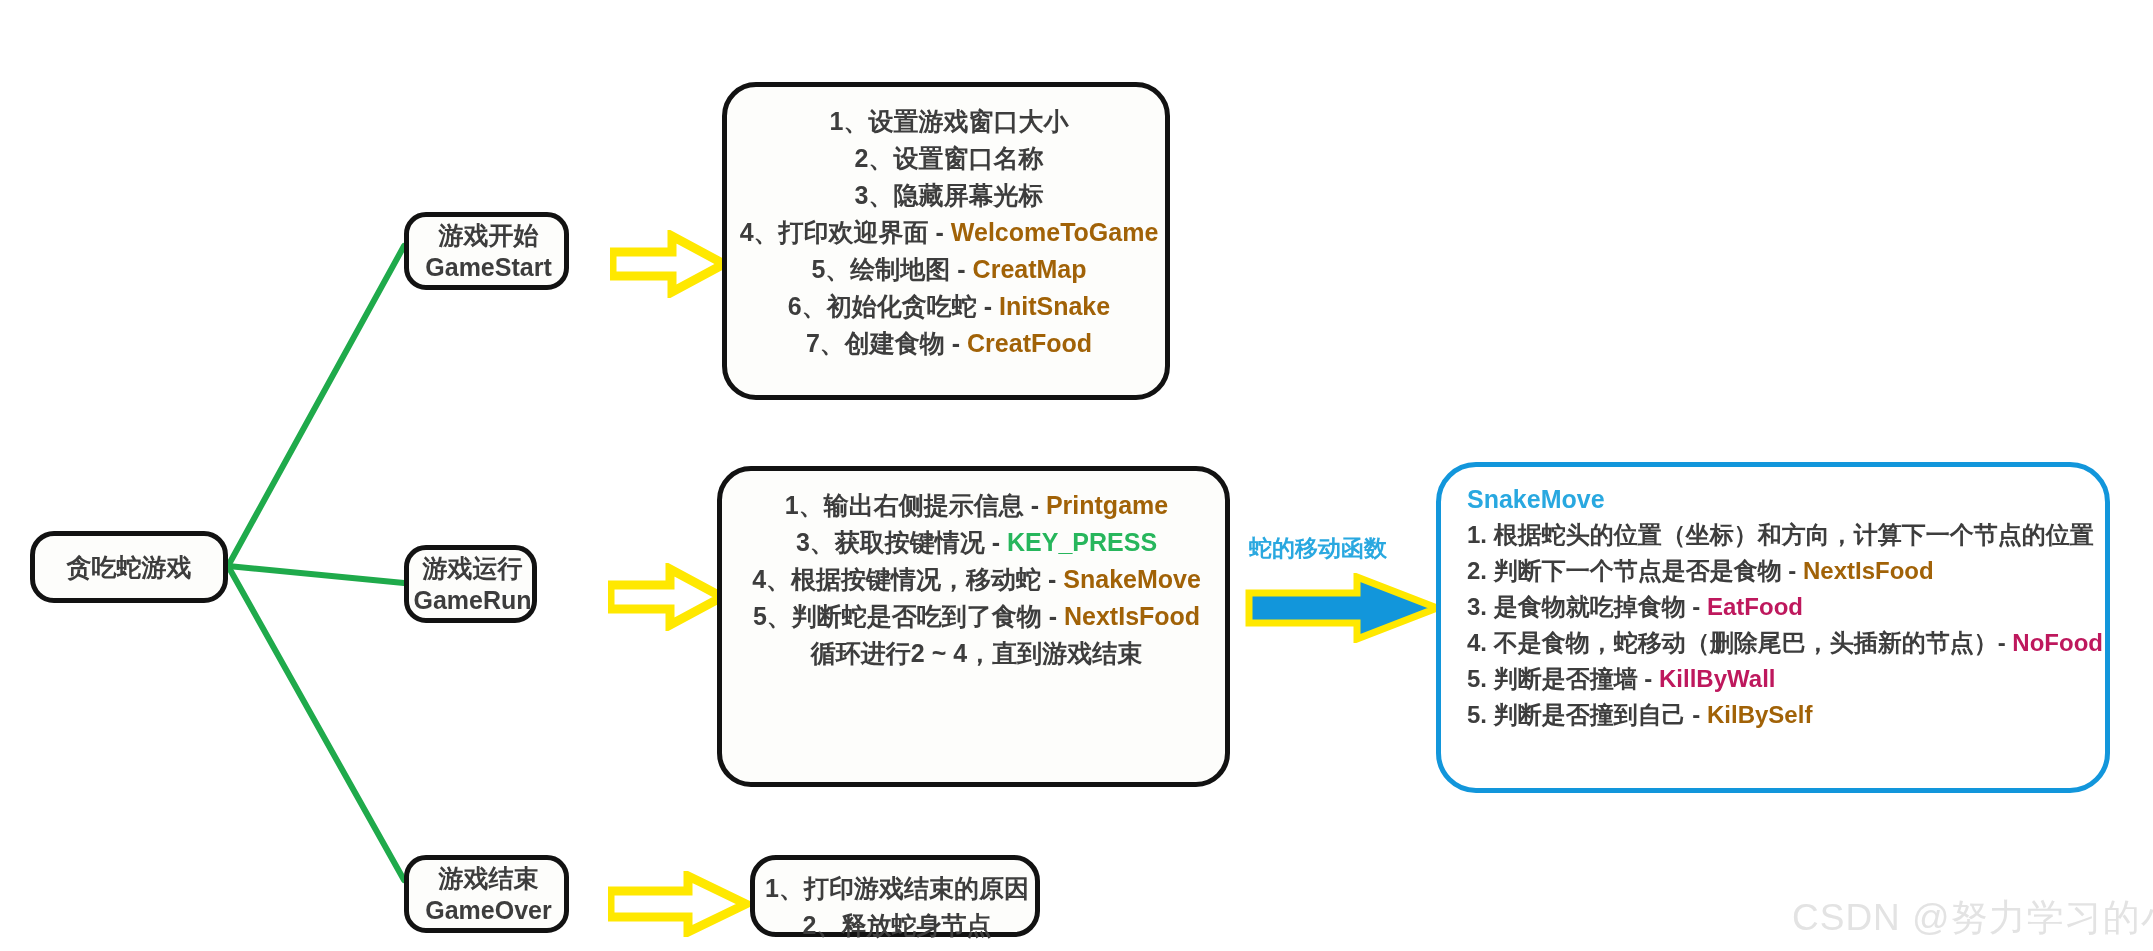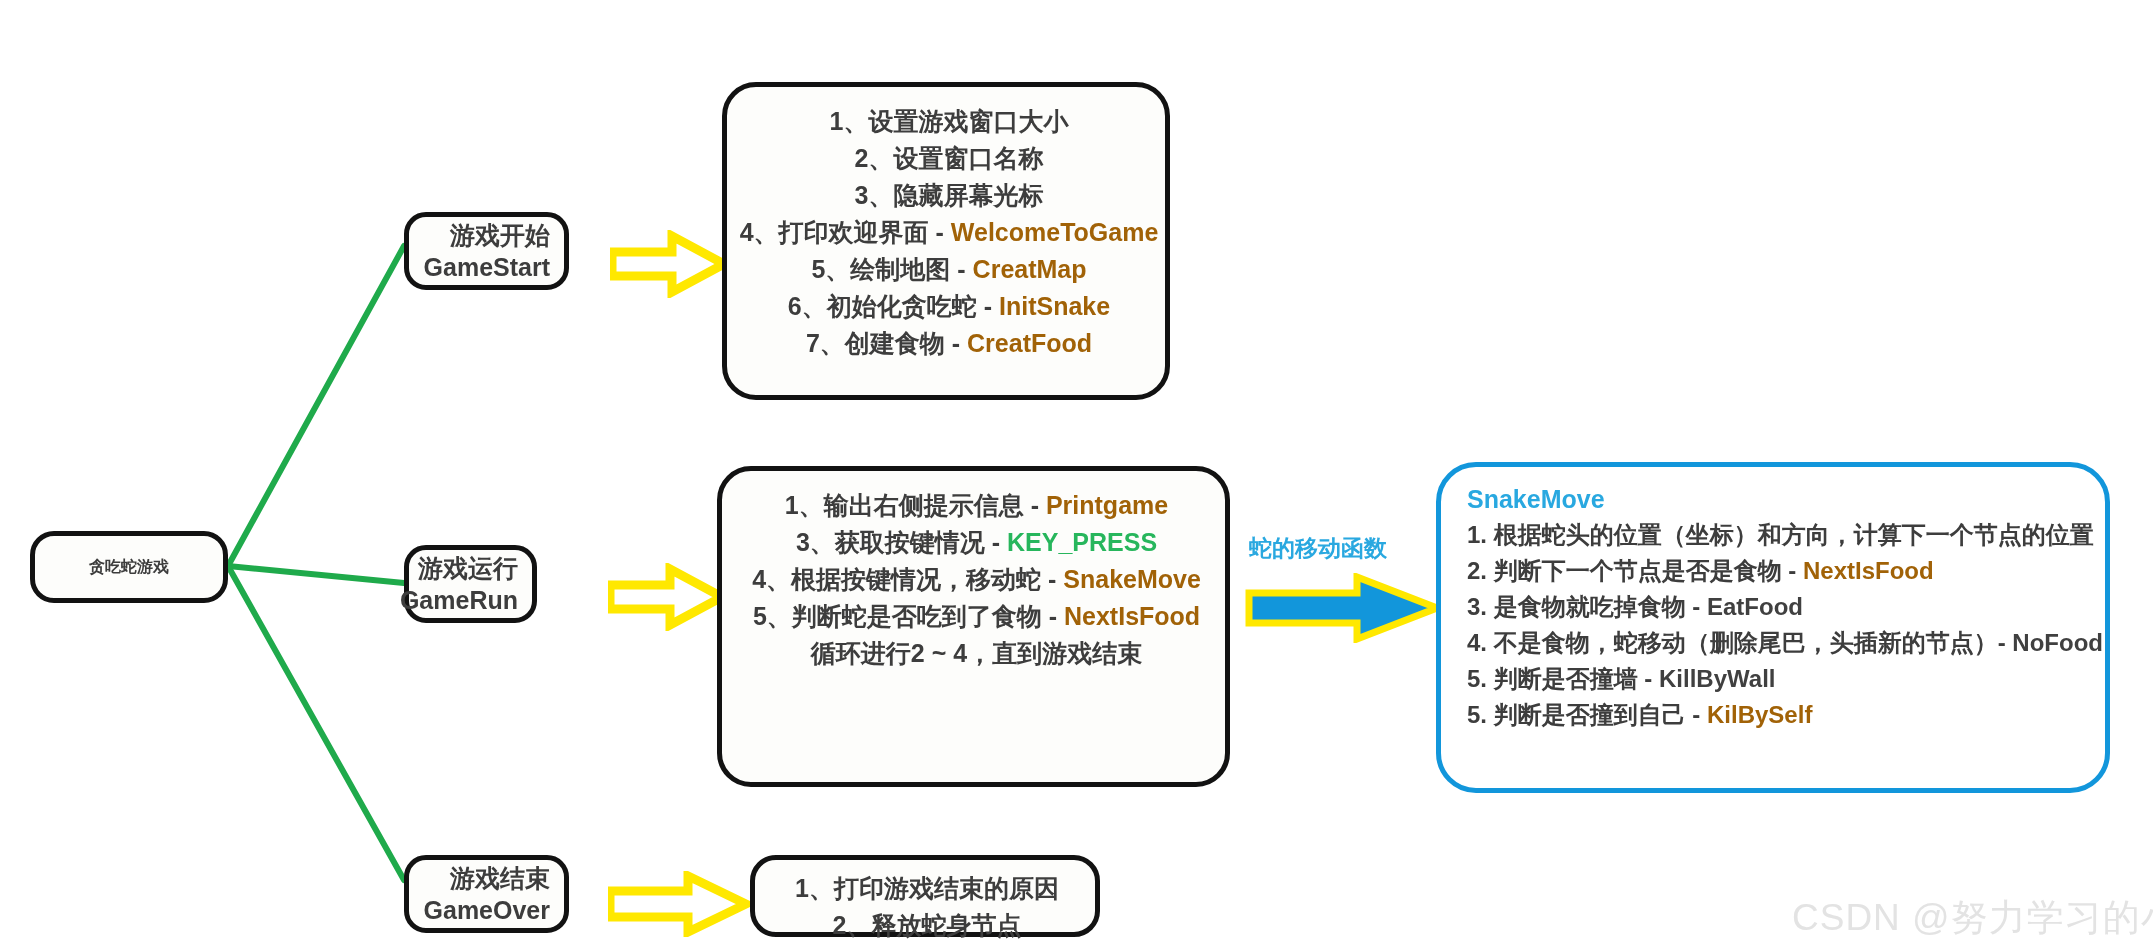--- a/index.html
+++ b/index.html
@@ -30,41 +30,41 @@
     position: absolute;
     box-sizing: border-box;
     background: #fdfdfb;
     border: 5px solid #121212;
     border-radius: 26px;
     display: flex;
     flex-direction: column;
     justify-content: center;
   }
   .node.stage {
-    align-items: flex-end;
+    align-items: center;
     padding: 6px 14px 6px 18px;
     border-width: 5px;
     border-radius: 22px;
   }
   .stage-line {
     color: #3d3d3d;
     font-weight: bold;
     font-size: 25px;
     line-height: 1.28;
     white-space: nowrap;
   }
   .node.root {
     align-items: center;
     justify-content: center;
     border-radius: 24px;
   }
   .root-label {
     color: #3d3d3d;
     font-weight: bold;
-    font-size: 16px;
+    font-size: 25px;
     white-space: nowrap;
   }
   .node.detail {
     align-items: center;
     padding: 16px 20px 16px 26px;
     border-radius: 34px;
     justify-content: flex-start;
   }
   .node.detail.small {
     border-radius: 26px;
@@ -77,21 +77,21 @@
     line-height: 1.48;
     white-space: nowrap;
   }
   .item .fn {
     color: #a16207;
   }
   .item .fn-green {
     color: #27b65c;
   }
   .item .fn-dark {
-    color: #404040;
+    color: #be185d;
   }
   .node.bluebox {
     background: #ffffff;
     border: 5px solid #1296db;
     border-radius: 40px;
     padding: 16px 22px 16px 26px;
     justify-content: flex-start;
     align-items: flex-start;
   }
   .bluebox .title {
@@ -231,21 +231,21 @@
 
   <div class="node stage" style="left:404px; top:855px; width:165px; height:78px;">
     <span class="stage-line">游戏结束</span>
     <span class="stage-line">GameOver</span>
   </div>
 
   <svg class="arrow-svg" style="left:608px; top:871px;" width="142" height="66" viewBox="0 0 142 66">
     <polygon points="2,20 80,20 80,5 138,33 80,61 80,46 2,46" fill="none" stroke="#ffe800" stroke-width="9" stroke-linejoin="miter"></polygon>
   </svg>
 
-  <div class="node detail small" style="left:750px; top:855px; width:350px; height:82px;">
+  <div class="node detail small" style="left:750px; top:855px; width:290px; height:82px;">
     <div class="item">
       <span>1、打印游戏结束的原因</span><span class="fn"></span>
     </div>
     <div class="item">
       <span>2、释放蛇身节点</span><span class="fn"></span>
     </div>
   </div>
 
   <div class="watermark" style="left:1792px; top:893px;">CSDN @努力学习的小廉</div>
 

